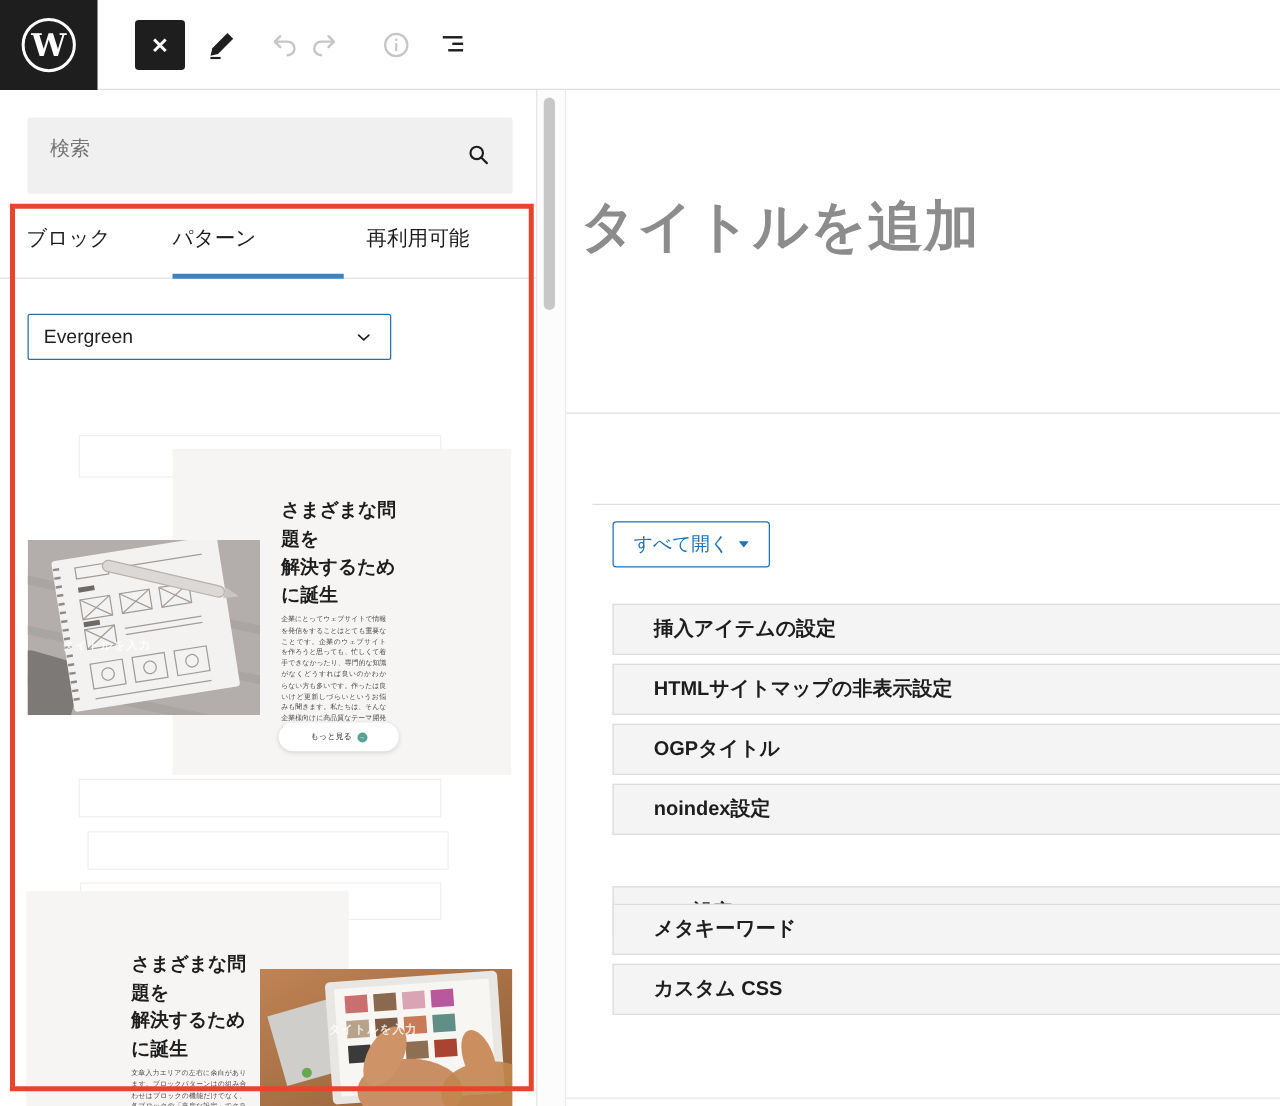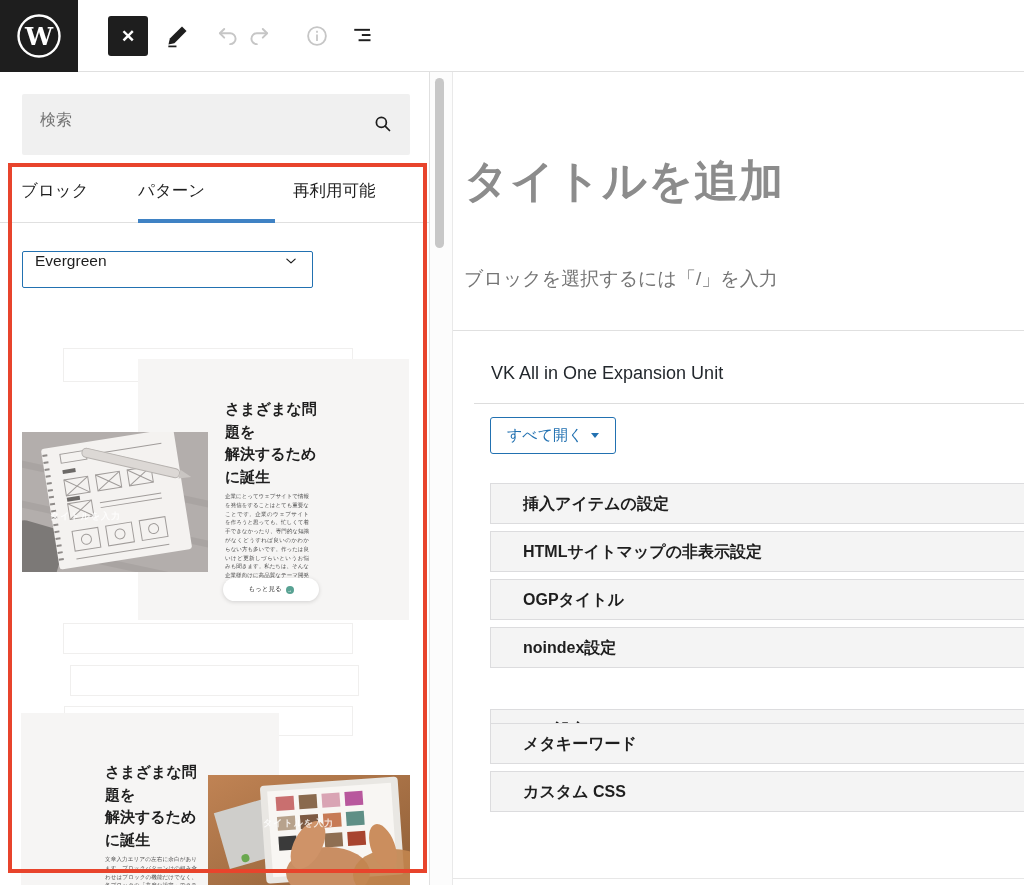--- a/index.html
+++ b/index.html
@@ -25,21 +25,21 @@
   .search-input::placeholder { color:#757575; }
   .search-icon { position:absolute; right:14px; top:17px; }
 
   .tabs { position:absolute; left:0; top:92px; width:430px; height:59px; border-bottom:1px solid #e0e0e0; }
   .tab { position:absolute; top:16px; font-size:16.5px; color:#1e1e1e; background:none; border:none; cursor:pointer; font-family:inherit; }
   .tab.t0 { left:21px; }
   .tab.t1 { left:138px; }
   .tab.t2 { left:293px; }
   .tab-underline { position:absolute; left:138px; top:55px; width:137px; height:4px; background:#3f82c4; }
 
-  .category-select { position:absolute; left:22px; top:179px; width:291px; height:37px; border:1.5px solid #2271b1; border-radius:2px; background:#fff; display:flex; align-items:flex-start; padding:0 12px; font-size:15.5px; color:#1e1e1e; cursor:pointer; }
+  .category-select { position:absolute; left:22px; top:179px; width:291px; height:37px; border:1.5px solid #2271b1; border-radius:2px; background:#fff; display:flex; align-items:center; padding:0 12px; font-size:15.5px; color:#1e1e1e; cursor:pointer; }
   .category-select .caret { margin-left:auto; }
 
   
   .pattern-card { position:absolute; left:0; width:430px; cursor:pointer; }
   .pc1 { top:276px; height:272px; }
   .pc2 { top:641px; height:172px; }
   .faint-box { position:absolute; border:1px solid #f0efee; background:#fff; }
   .gray-panel { position:absolute; background:#f6f5f4; }
   .pattern-heading { position:absolute; width:100px; font-size:15px; font-weight:bold; line-height:1.5; color:#1e1e1e; white-space:pre-line; }
   .pattern-body { position:absolute; font-size:5.5px; line-height:1.6; color:#4a4a4a; text-align:justify; }
@@ -257,24 +257,22 @@
   </div>
 
   <div class="annotation-rect"></div>
 
   <div class="gutter">
     <div class="scroll-thumb"></div>
   </div>
 
   <div class="canvas">
     <div class="post-title">タイトルを追加</div>
-    <div class="post-body-placeholder">ブロックを選択するには「/」を入力</div>
     <div class="meta-separator"></div>
 
-    <div class="vk-title">VK All in One Expansion Unit</div>
     <div class="vk-underline"></div>
 
     <button class="expand-all-btn">
       <span>すべて開く</span>
       <span class="caret-down-tri"></span>
     </button>
 
     <div class="accordion-row" style="top:411px;">挿入アイテムの設定</div>
     <div class="accordion-row" style="top:459px;">HTMLサイトマップの非表示設定</div>
     <div class="accordion-row" style="top:507px;">OGPタイトル</div>

